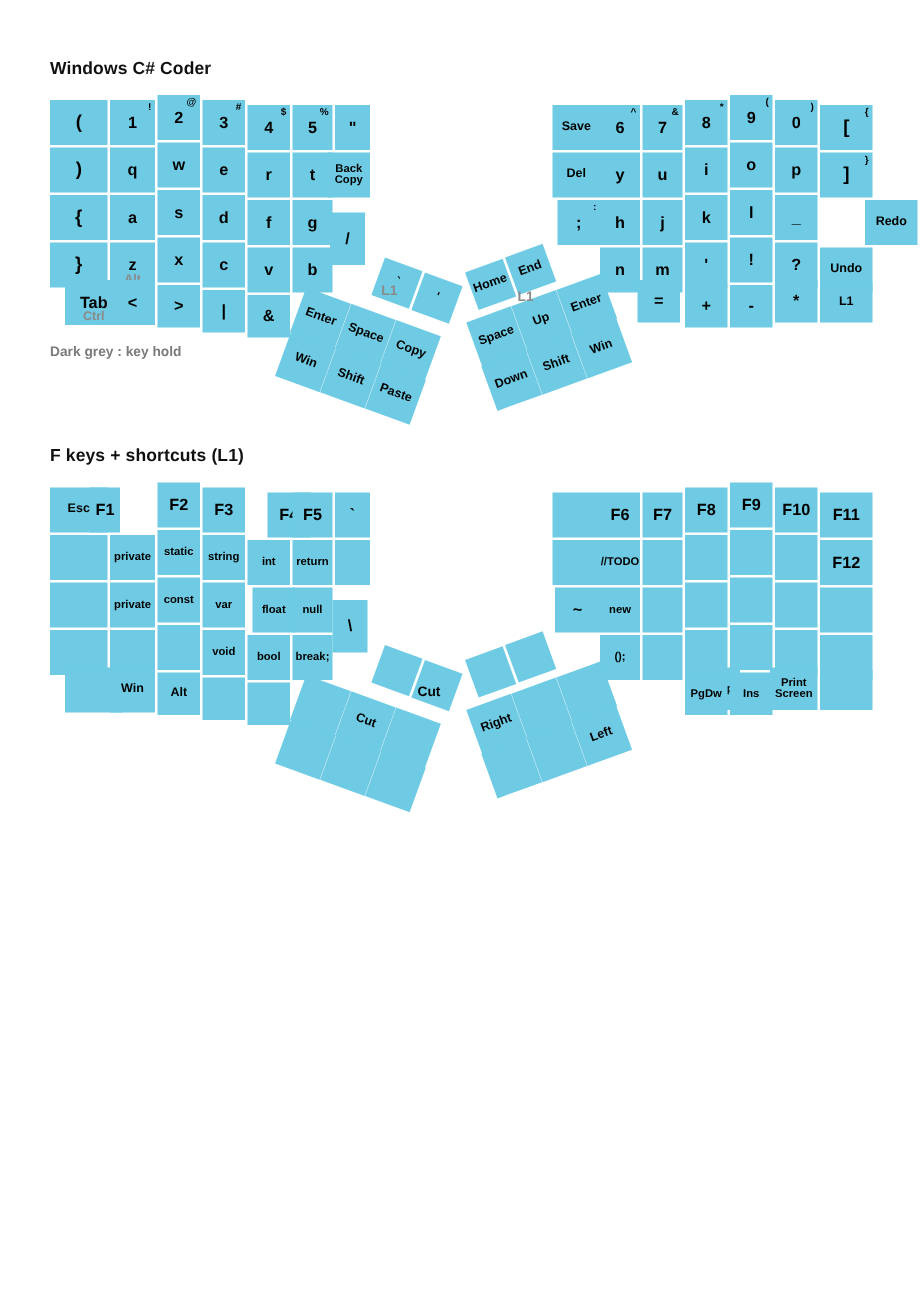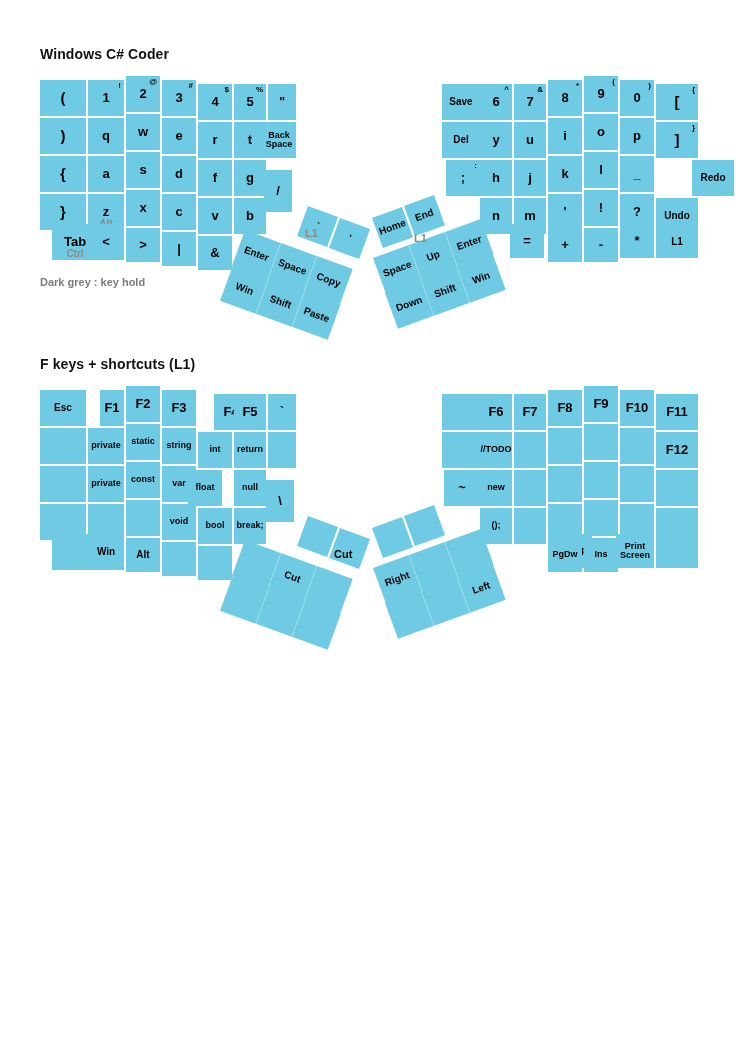--- a/index.html
+++ b/index.html
@@ -200,21 +200,21 @@
     <div class="main">g</div>
   </div>
   <div class="key" style="left:234px; top:198px; width:32px; height:36px;">
     <div class="main">b</div>
   </div>
 
   <div class="key" style="left:268px; top:84px; width:28px; height:36px;">
     <div class="main">"</div>
   </div>
   <div class="key" style="left:262px; top:122px; width:34px; height:36px;">
-    <div class="main xs">Back Space</div>
+    <div class="main xs">Back Copy</div>
   </div>
   <div class="key" style="left:264px; top:170px; width:28px; height:42px;">
     <div class="main">/</div>
   </div>
 
   <div class="key rot" style="left:308px; top:206px; width:32px; height:32px; transform:rotate(20deg);">
     <div class="main sm">`</div>
   </div>
   <div class="key rot" style="left:340px; top:218px; width:32px; height:32px; transform:rotate(20deg);">
     <div class="main sm">'</div>
@@ -392,21 +392,21 @@
   <div class="key" style="left:40px; top:156px; width:46px; height:36px;">
     <div class="main sm"></div>
   </div>
   <div class="key" style="left:40px; top:194px; width:46px; height:36px;">
     <div class="main sm"></div>
   </div>
   <div class="key" style="left:52px; top:224px; width:46px; height:36px;">
     <div class="main sm"></div>
   </div>
 
-  <div class="key" style="left:100px; top:80px; width:24px; height:36px;">
+  <div class="key" style="left:72px; top:80px; width:24px; height:36px;">
     <div class="main">F1</div>
   </div>
   <div class="key" style="left:88px; top:118px; width:36px; height:36px;">
     <div class="main xs">private</div>
   </div>
   <div class="key" style="left:88px; top:156px; width:36px; height:36px;">
     <div class="main xs">private</div>
   </div>
   <div class="key" style="left:88px; top:194px; width:36px; height:36px;">
     <div class="main xs"></div>
@@ -446,21 +446,21 @@
   <div class="key" style="left:162px; top:232px; width:34px; height:34px;">
     <div class="main sm"></div>
   </div>
 
   <div class="key" style="left:214px; top:84px; width:34px; height:36px;">
     <div class="main">F4</div>
   </div>
   <div class="key" style="left:198px; top:122px; width:34px; height:36px;padding-left:12px;">
     <div class="main xs">int</div>
   </div>
-  <div class="key" style="left:188px; top:160px; width:34px; height:36px;padding-left:12px;">
+  <div class="key" style="left:202px; top:160px; width:34px; height:36px;padding-left:12px;">
     <div class="main xs">float</div>
   </div>
   <div class="key" style="left:198px; top:198px; width:34px; height:36px;">
     <div class="main xs">bool</div>
   </div>
   <div class="key" style="left:198px; top:236px; width:34px; height:34px;">
     <div class="main sm"></div>
   </div>
 
   <div class="key" style="left:234px; top:84px; width:32px; height:36px;">

